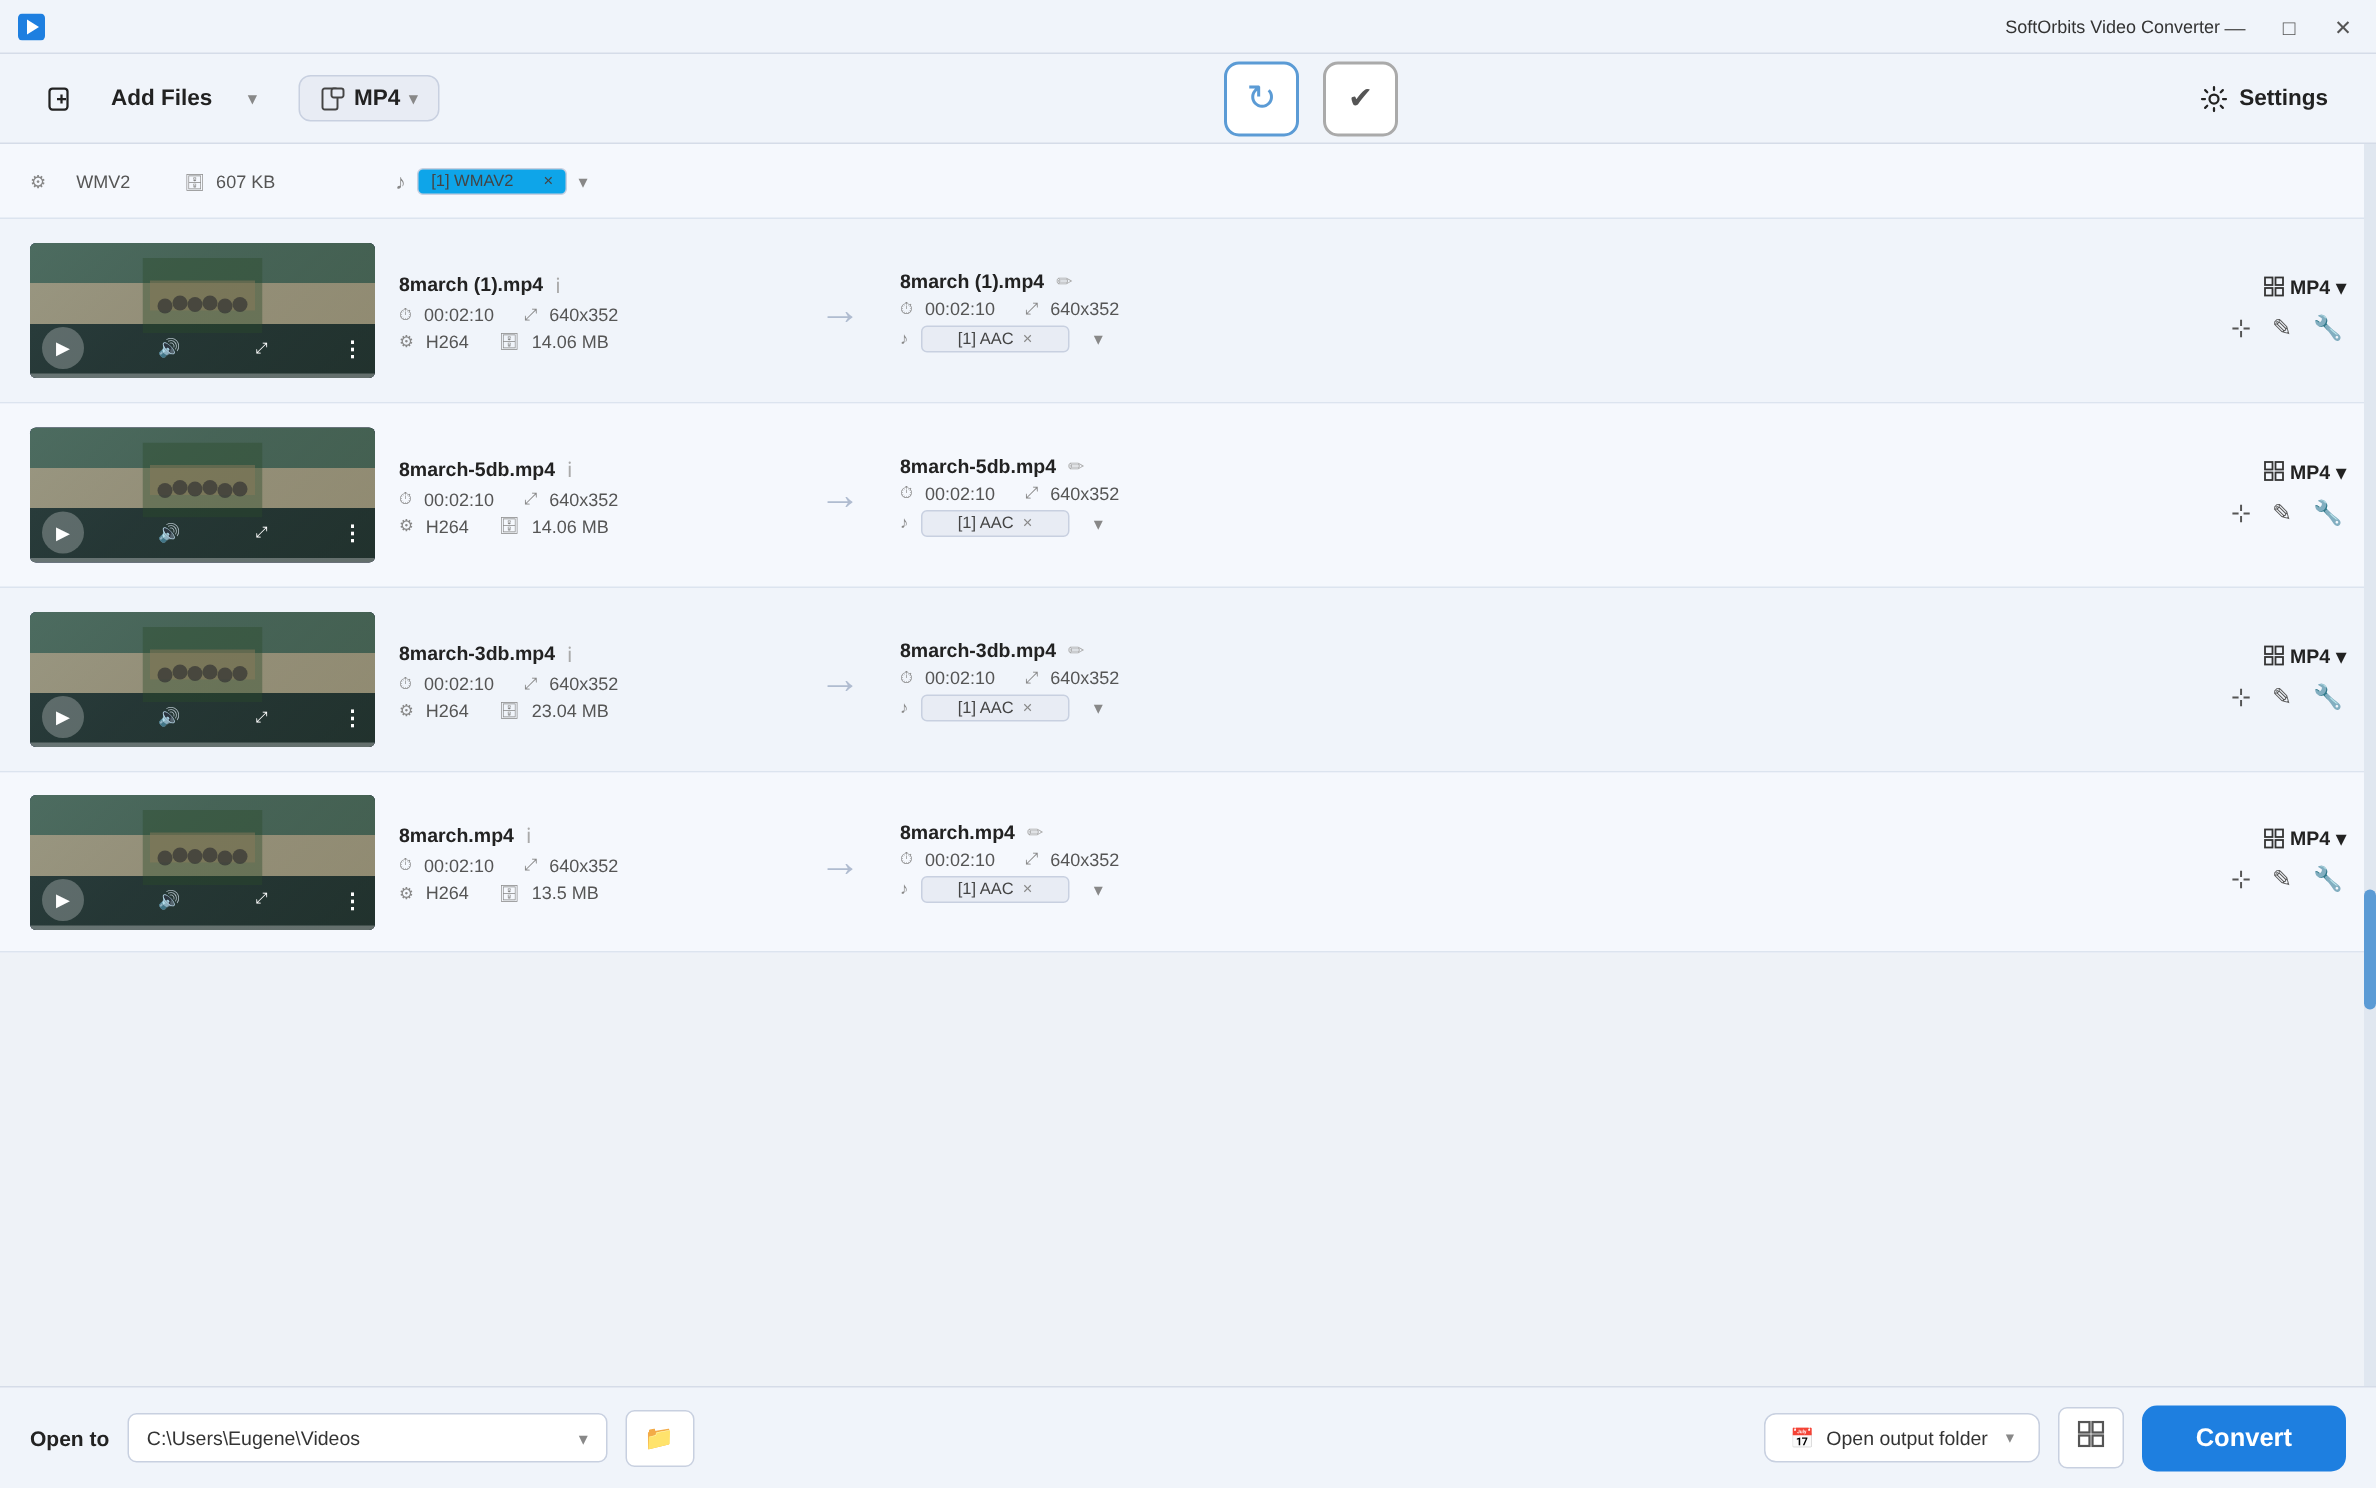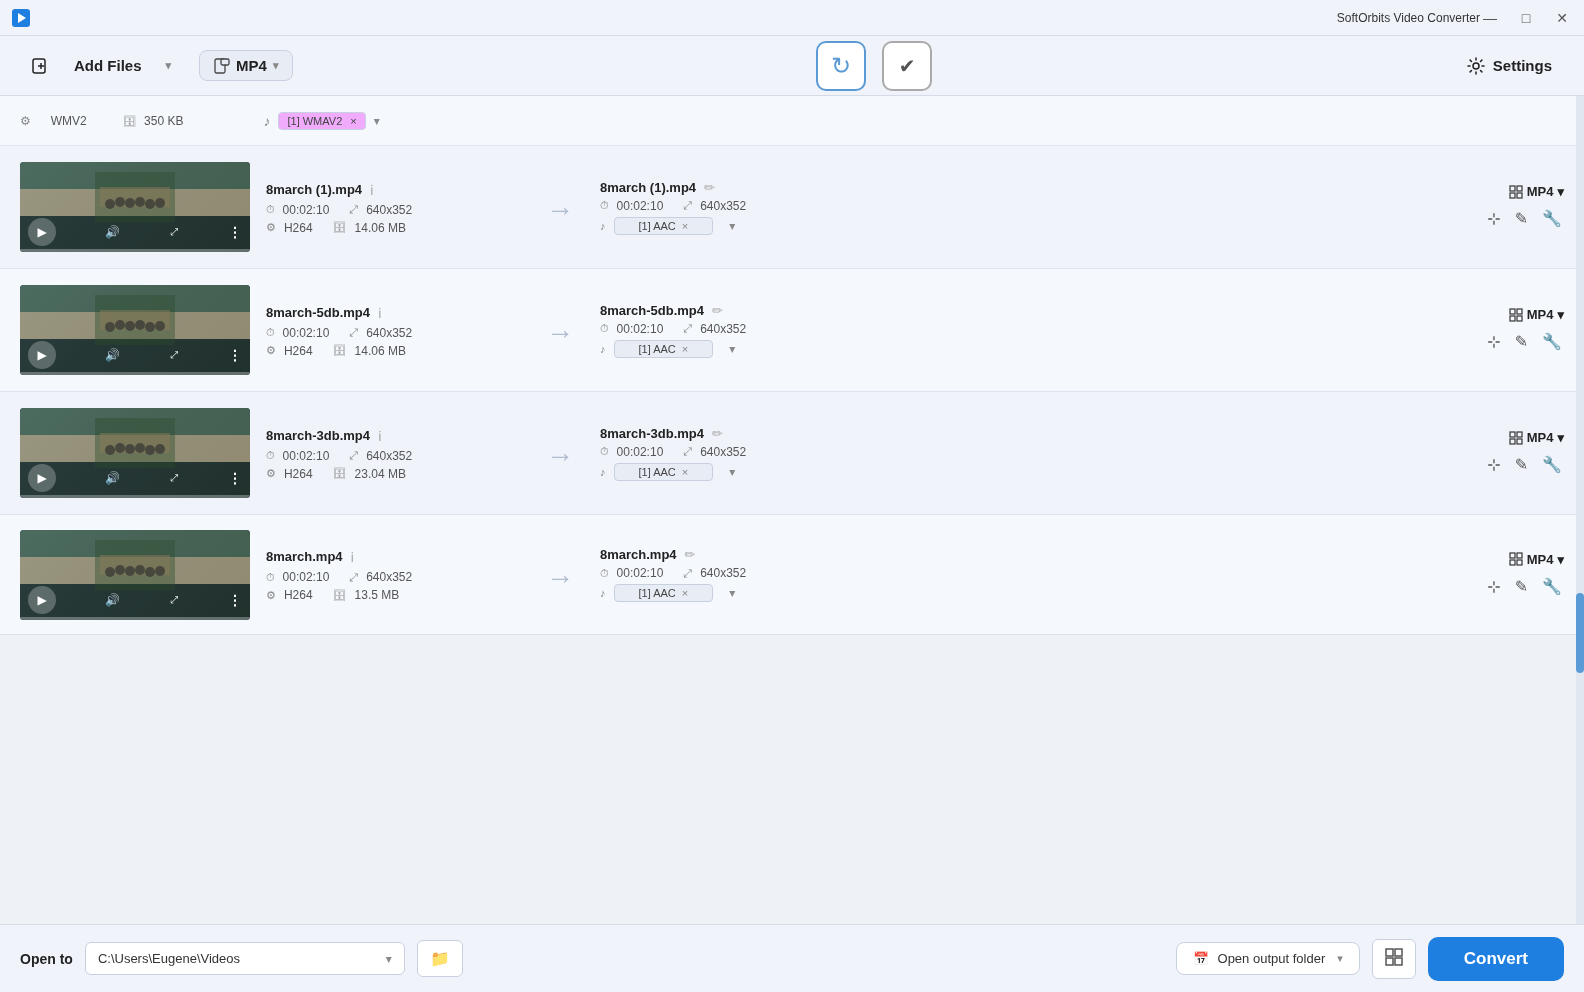--- a/index.html
+++ b/index.html
@@ -469,22 +469,22 @@
     .wmv2-partial {
       display: flex;
       align-items: center;
       gap: 20px;
       color: #555;
       font-size: 12px;
     }
     .wmv2-badge {
       display: inline-flex;
       align-items: center;
-      gap: 8px;
-      background: #f0abfc;
+      gap: 20px;
+      background: #0ea5e9;
       border: 1px solid #c8d0e0;
       border-radius: 4px;
       padding: 2px 8px;
       font-size: 11px;
       color: #444;
     }
   </style>
 </head>
 <body>
 
@@ -542,21 +542,21 @@
 </div>
 
 <div class="file-list">
 
   <div class="file-row-partial">
     <div class="wmv2-partial">
       <span style="font-size:12px; color:#888;">⚙</span>
       <span>WMV2</span>
       <span style="margin-left:16px;">
         <span style="font-size:11px; color:#888;">🗄</span>
-        <span style="margin-left:4px;">350 KB</span>
+        <span style="margin-left:4px;">607 KB</span>
       </span>
       <span style="margin-left:60px; display:flex; align-items:center; gap:8px;">
         <span style="color:#888; font-size:14px;">♪</span>
         <span class="wmv2-badge">
           <span>[1] WMAV2</span>
           <span class="remove-x">×</span>
         </span>
         <span style="color:#888; font-size:12px;">▾</span>
       </span>
     </div>

